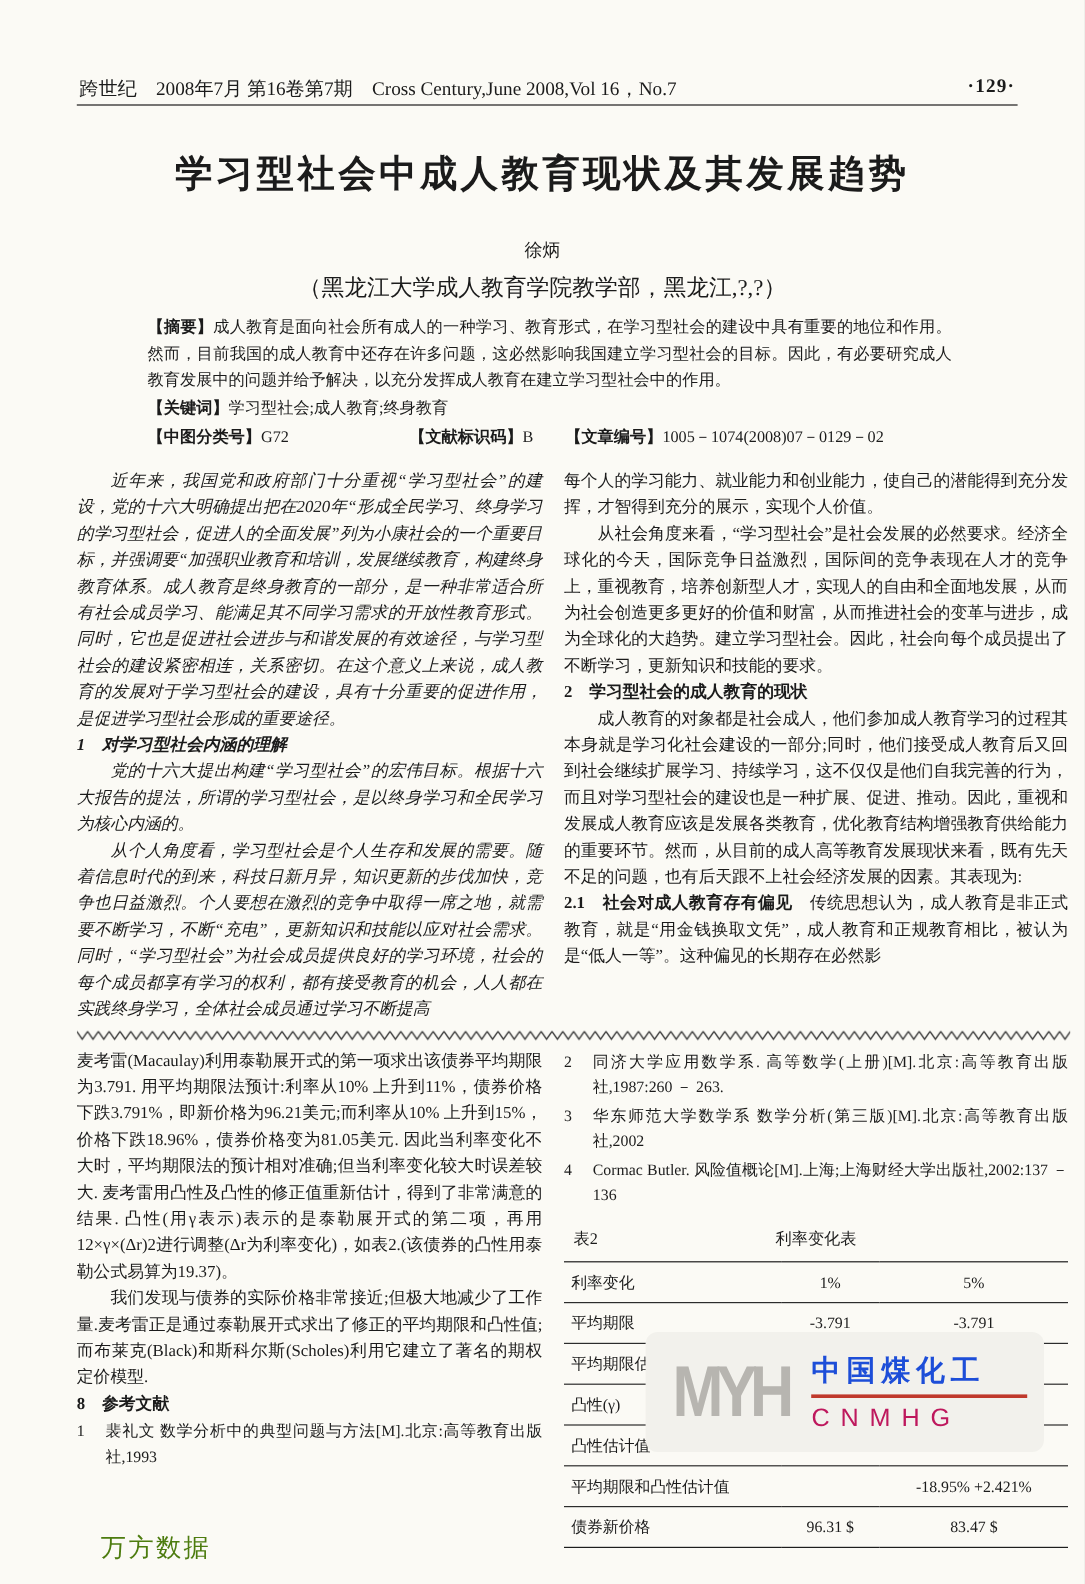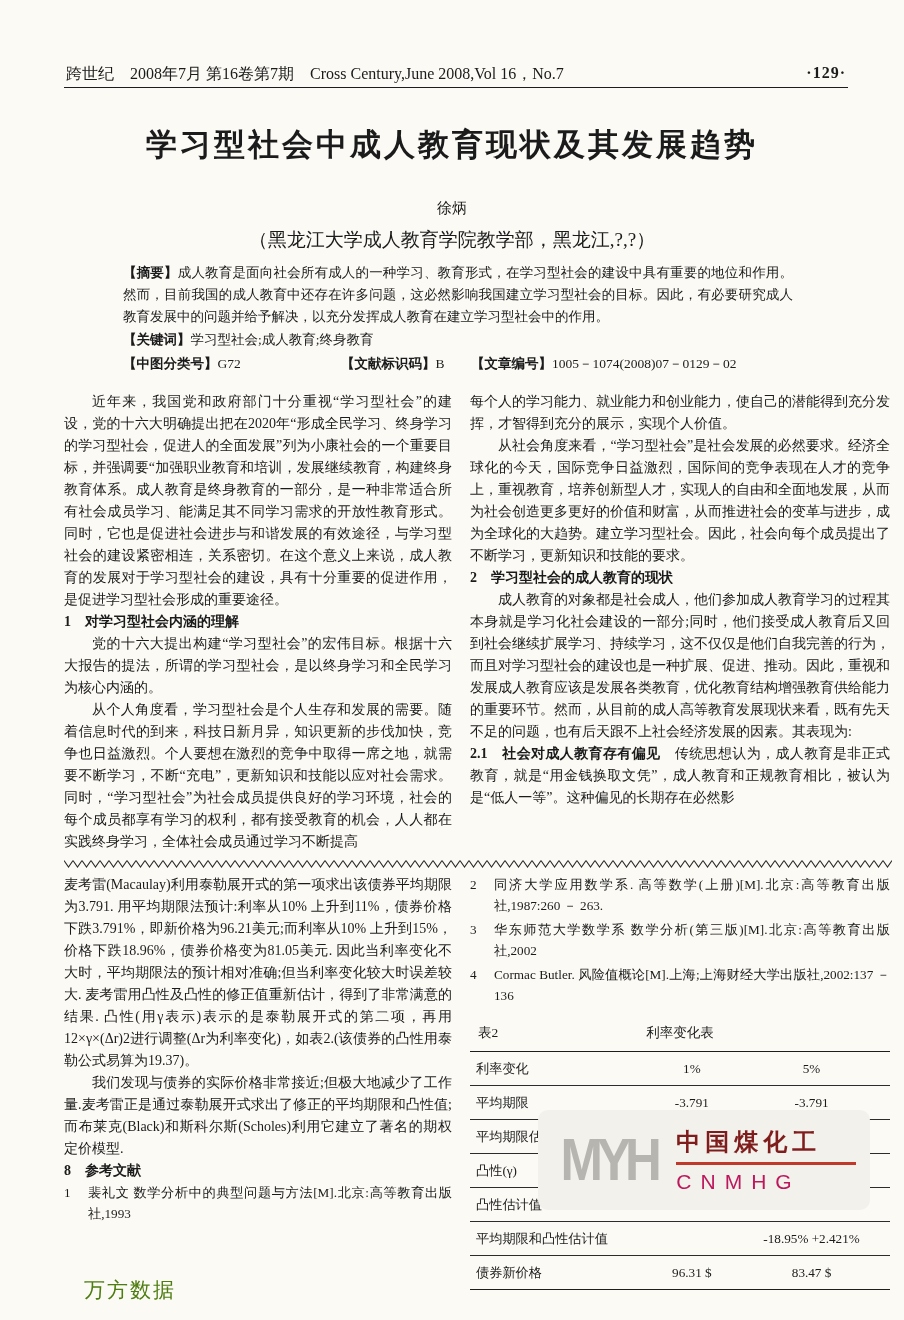--- a/index.html
+++ b/index.html
@@ -22,21 +22,21 @@
   .meta { position:absolute; top:262px; left:123px; width:670px; font-size:13.5px; line-height:21.8px; }
   .meta p { margin:0; text-align:justify; }
   .kwline { margin-top:2px !important; }
   .clsline { display:flex; margin-top:2px; }
   .cls1 { width:218px; } .cls2 { width:130px; } .cls3 { flex:1; }
   .b { font-weight:700; }
   
   .col { position:absolute; font-size:14px; line-height:22px; text-align:justify; }
   .col p { margin:0; }
   .col h4 { margin:0; font-size:14px; line-height:22px; font-weight:700; text-align:left; }
-  .col-left  { top:391px; left:64px;  width:388px; }
+  .col-left  { top:391px; left:64px;  width:388px;font-style:italic; }
   .col-right { top:391px; left:470px; width:420px; }
   .indent { text-indent:2em; }
   
   .divider { position:absolute; top:855px; left:64px; width:828px; height:10px; }
   
   .bottom-left  { top:874px; left:64px;  width:388px; }
   .bottom-right { top:874px; left:470px; width:420px; font-size:13.2px; line-height:21px; }
   .bottom-left .refsize { font-size:13.2px; line-height:21px; }
   .ref { display:flex; margin-bottom:3px; }
   .ref-num { width:24px; flex:none; }
@@ -51,21 +51,21 @@
   .rate th:first-child, .rate td:first-child { text-align:left; width:43%; }
   .rate thead th { border-top:1.6px solid #1d1d1d; }
   .rate tbody tr:last-child td { border-bottom:1.6px solid #1d1d1d; }
   
   .watermark { position:absolute; left:538px; top:1110px; width:332px; height:100px;
     background:#f2f1ec; border-radius:10px; display:flex; align-items:center;
     padding:0 14px; box-sizing:border-box; gap:12px; }
   .wm-logo { font-family:"Liberation Sans","DejaVu Sans",sans-serif; font-weight:700;
     font-size:60px; color:#b7b5b0; letter-spacing:-7px; transform:scaleX(0.85); line-height:1; }
   .wm-right { flex:1; display:flex; flex-direction:column; }
-  .wm-cn { font-size:24px; color:#7f1d1d; letter-spacing:5px; font-weight:600; }
+  .wm-cn { font-size:24px; color:#1d4ed8; letter-spacing:5px; font-weight:600; }
   .wm-line { height:3px; background:#c0392b; margin:4px 0 5px; }
   .wm-en { font-size:21px; color:#be185d; letter-spacing:9px;
     font-family:"Liberation Sans","DejaVu Sans",sans-serif; }
   
   .wanfang { position:absolute; left:84px; top:1276px; font-size:21px; color:#4d7c0f; letter-spacing:2px; }
 </style>
 </head>
 <body>
 
 <div class="page">

